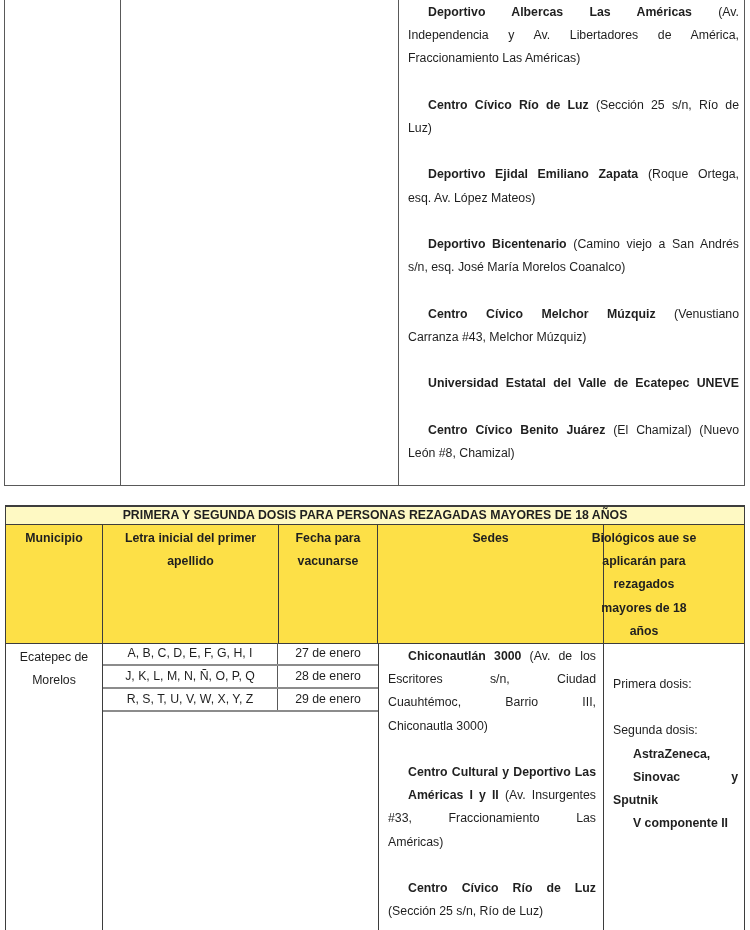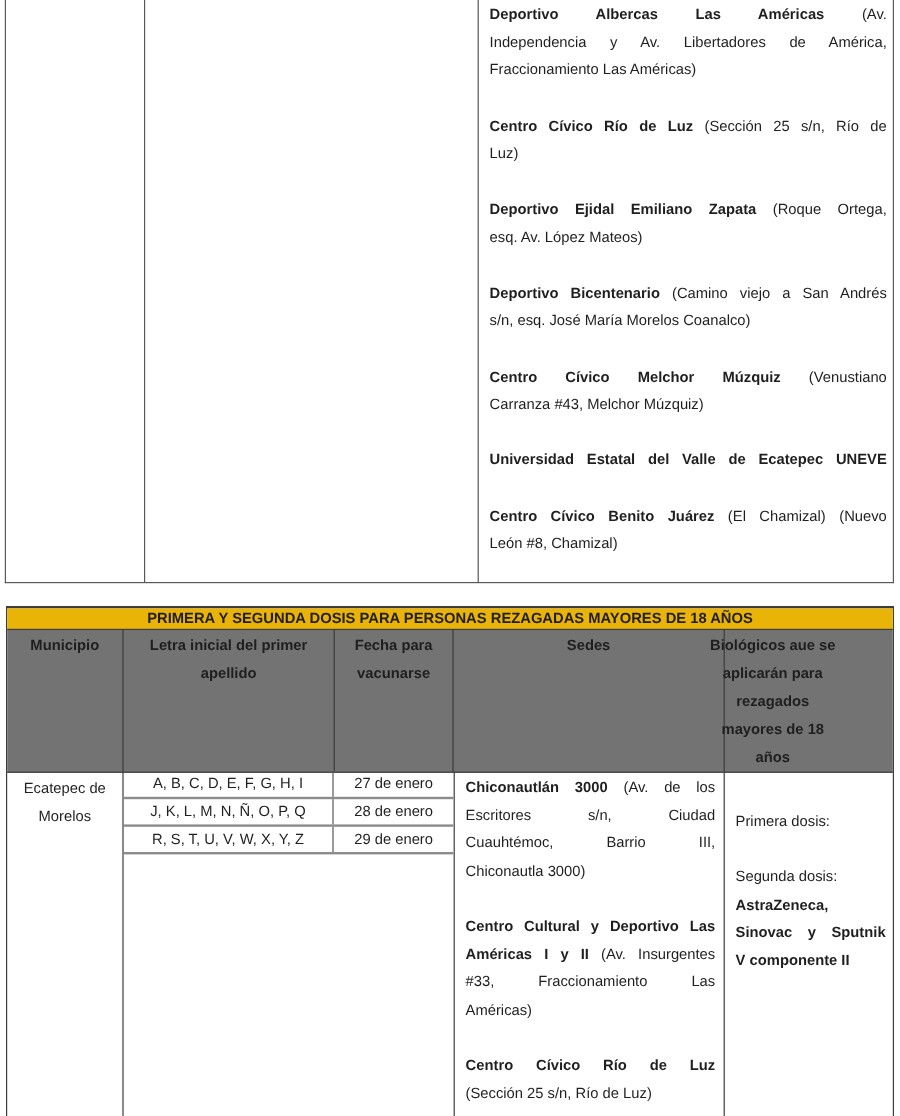--- a/index.html
+++ b/index.html
@@ -2,44 +2,44 @@
 <html><head>
 <meta charset="utf-8">
 <style>
   html,body{margin:0;padding:0;}
   body{
     width:750px;height:930px;overflow:hidden;position:relative;
     background:#ffffff;color:#1f1f1f;
     font-family:"Liberation Sans","DejaVu Sans",sans-serif;
     font-size:12.3px;
   }
-  b{font-weight:700;}
+  b{font-weight:700;margin-left:20px;}
   
   .tl{line-height:23.2px;text-align:justify;min-height:23.2px;white-space:normal;}
   .tl.just{text-align-last:justify;}
   
   #t1{
     position:absolute;left:4px;top:0;width:741px;height:486px;
     border-left:1px solid #595959;border-right:1px solid #595959;border-bottom:1px solid #595959;
     box-sizing:border-box;
   }
   #t1 .v1{position:absolute;left:115px;top:0;bottom:0;width:0;border-right:1px solid #595959;}
   #t1 .v2{position:absolute;left:393px;top:0;bottom:0;width:0;border-right:1px solid #595959;}
   #t1 .sedes-cell{position:absolute;left:394px;right:0;top:0;bottom:0;padding:1px 5px 0 9px;overflow:hidden;}
   
   #t2{
     position:absolute;left:5px;top:505px;width:740px;height:430px;
     border:1px solid #3d3d3d;border-top-width:2px;border-bottom:none;
     box-sizing:border-box;
   }
   #t2 .title-row{
-    height:17px;line-height:17px;background:#eab308;border-bottom:1px solid #3d3d3d;
+    height:17px;line-height:17px;background:#fef9c3;border-bottom:1px solid #3d3d3d;
     text-align:center;font-weight:700;
   }
-  #t2 .head-row{position:relative;height:118px;background:#737373;border-bottom:1px solid #3d3d3d;}
+  #t2 .head-row{position:relative;height:118px;background:#fde047;border-bottom:1px solid #3d3d3d;}
   .hcell{
     position:absolute;top:0;bottom:0;box-sizing:border-box;
     text-align:center;font-weight:700;line-height:23.2px;padding-top:2px;
     white-space:pre-line;border-right:1px solid #3d3d3d;overflow:hidden;
   }
   .hc1{left:0;width:97px;}
   .hc2{left:97px;width:176px;}
   .hc3{left:273px;width:99px;}
   .hc4{left:372px;width:226px;}
   .hc5{left:568px;width:140px;border-right:none;}

